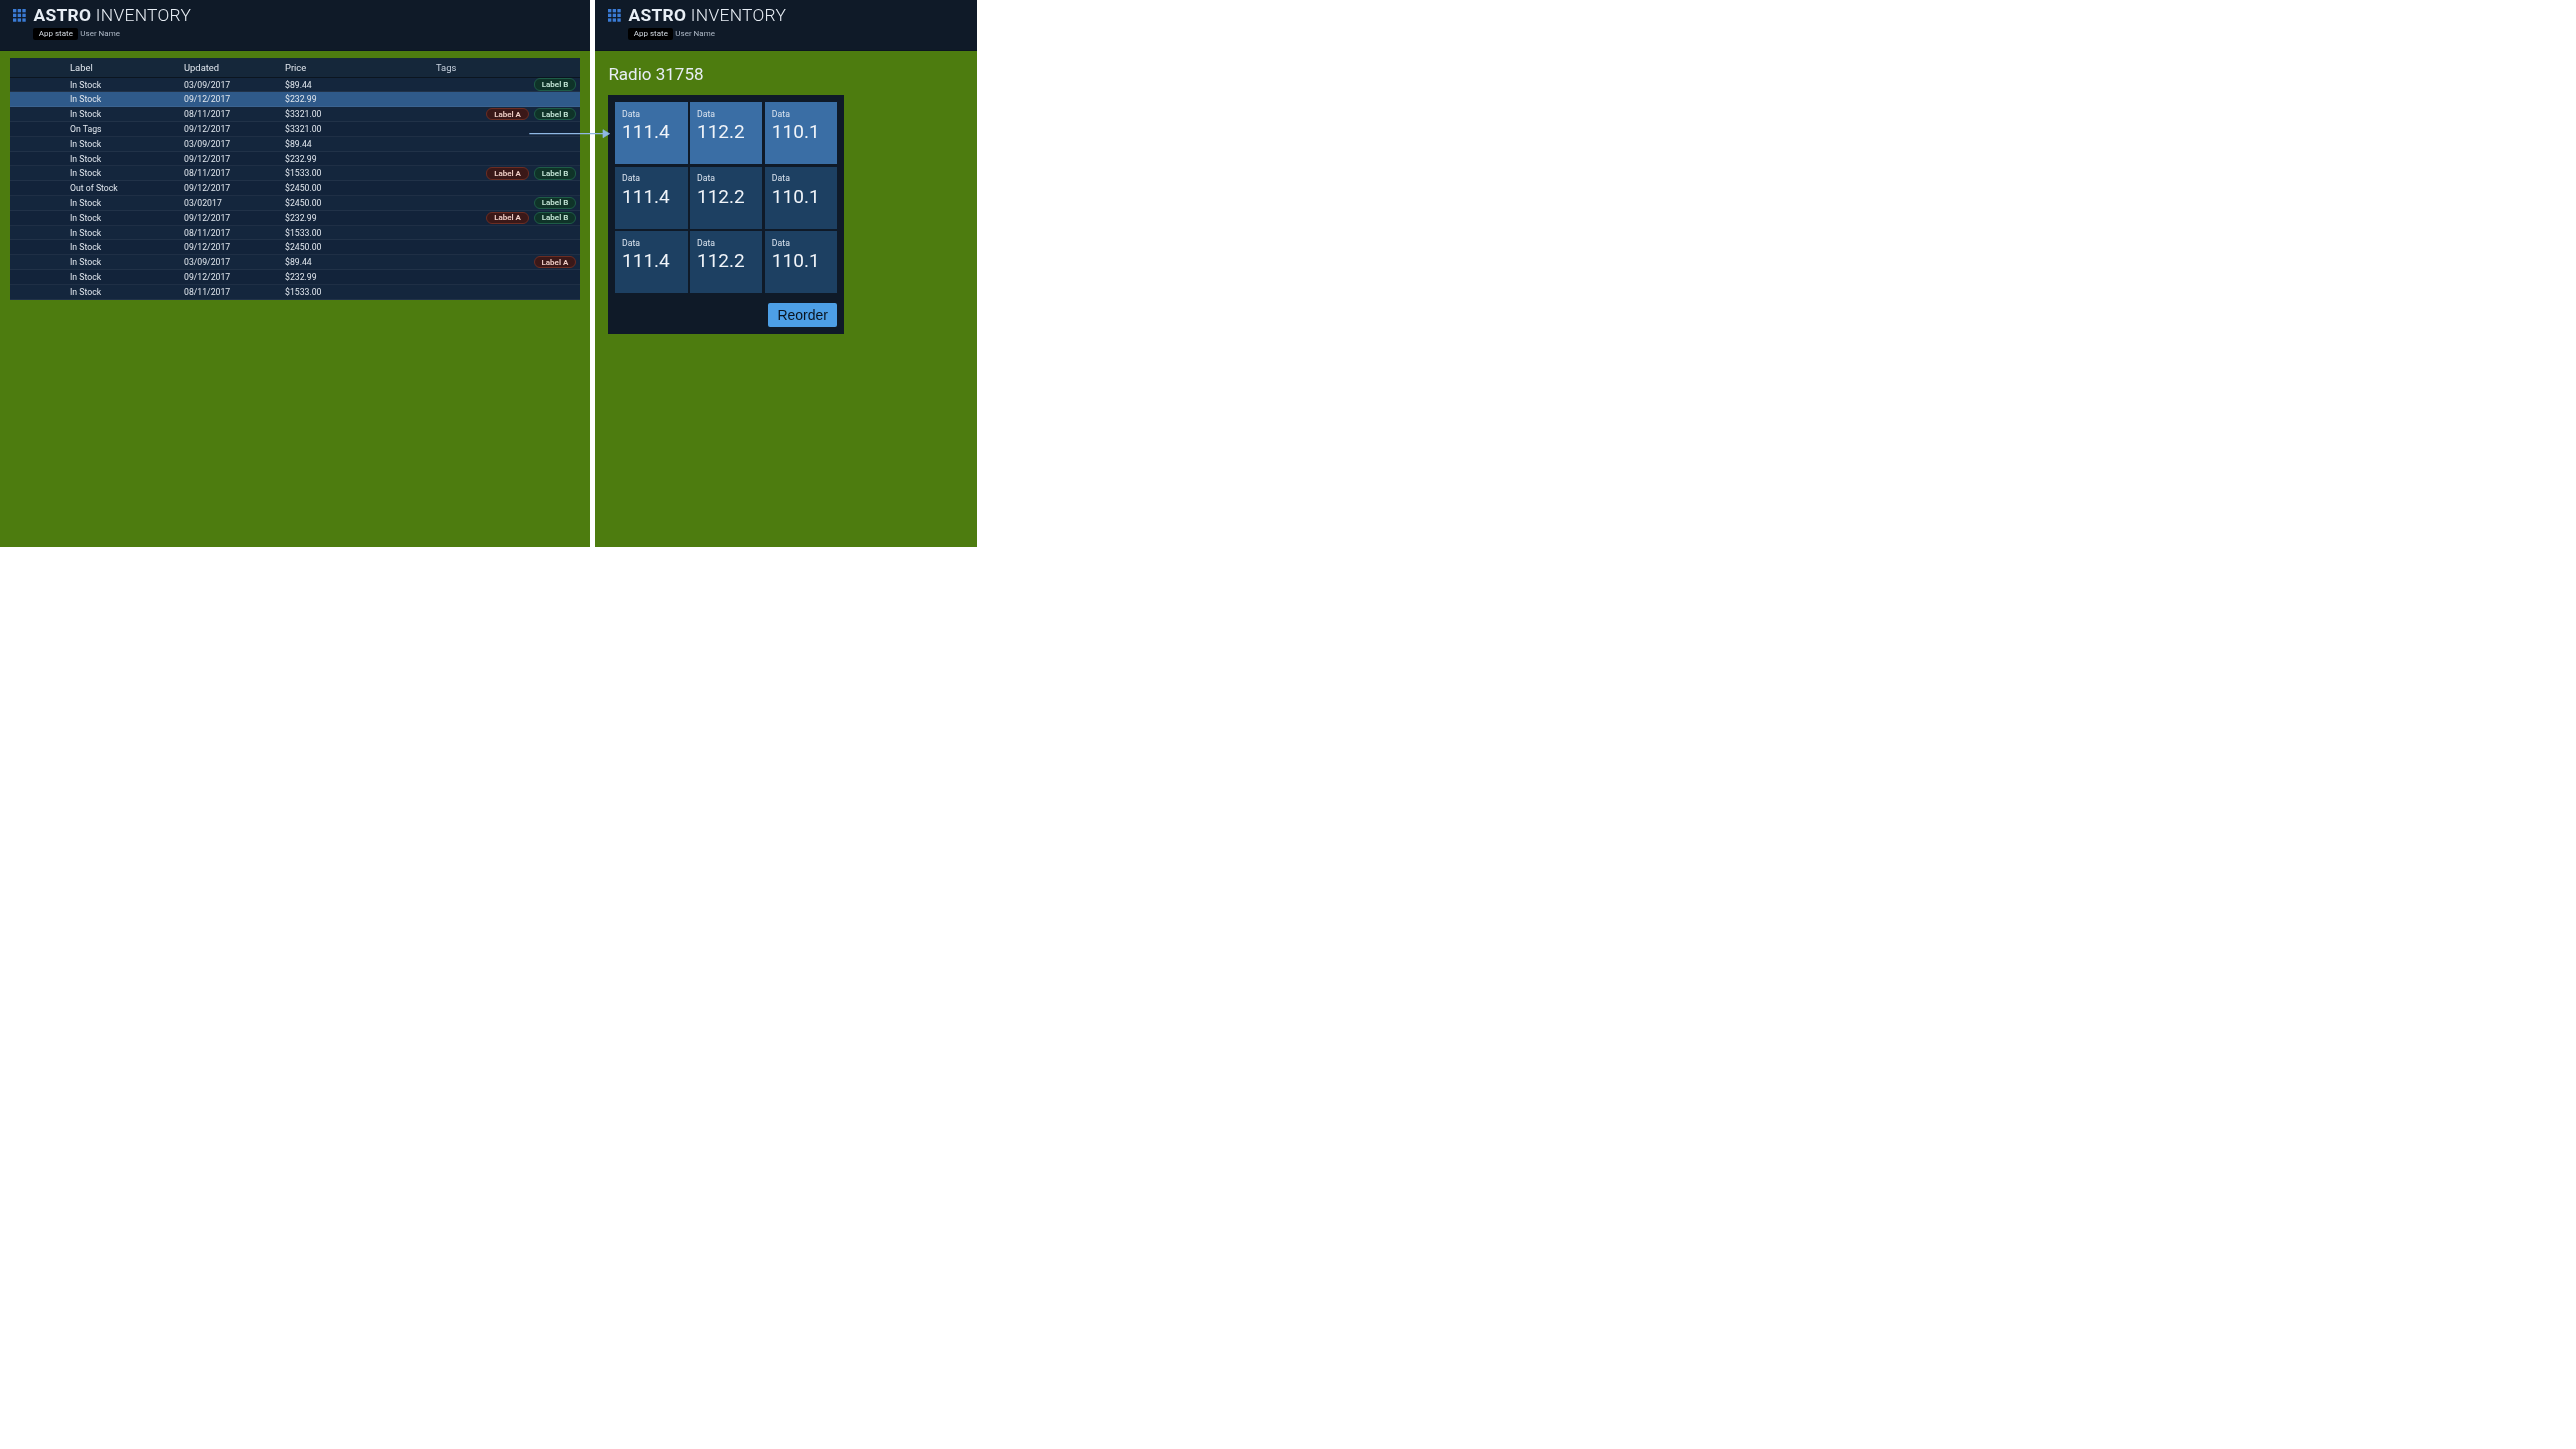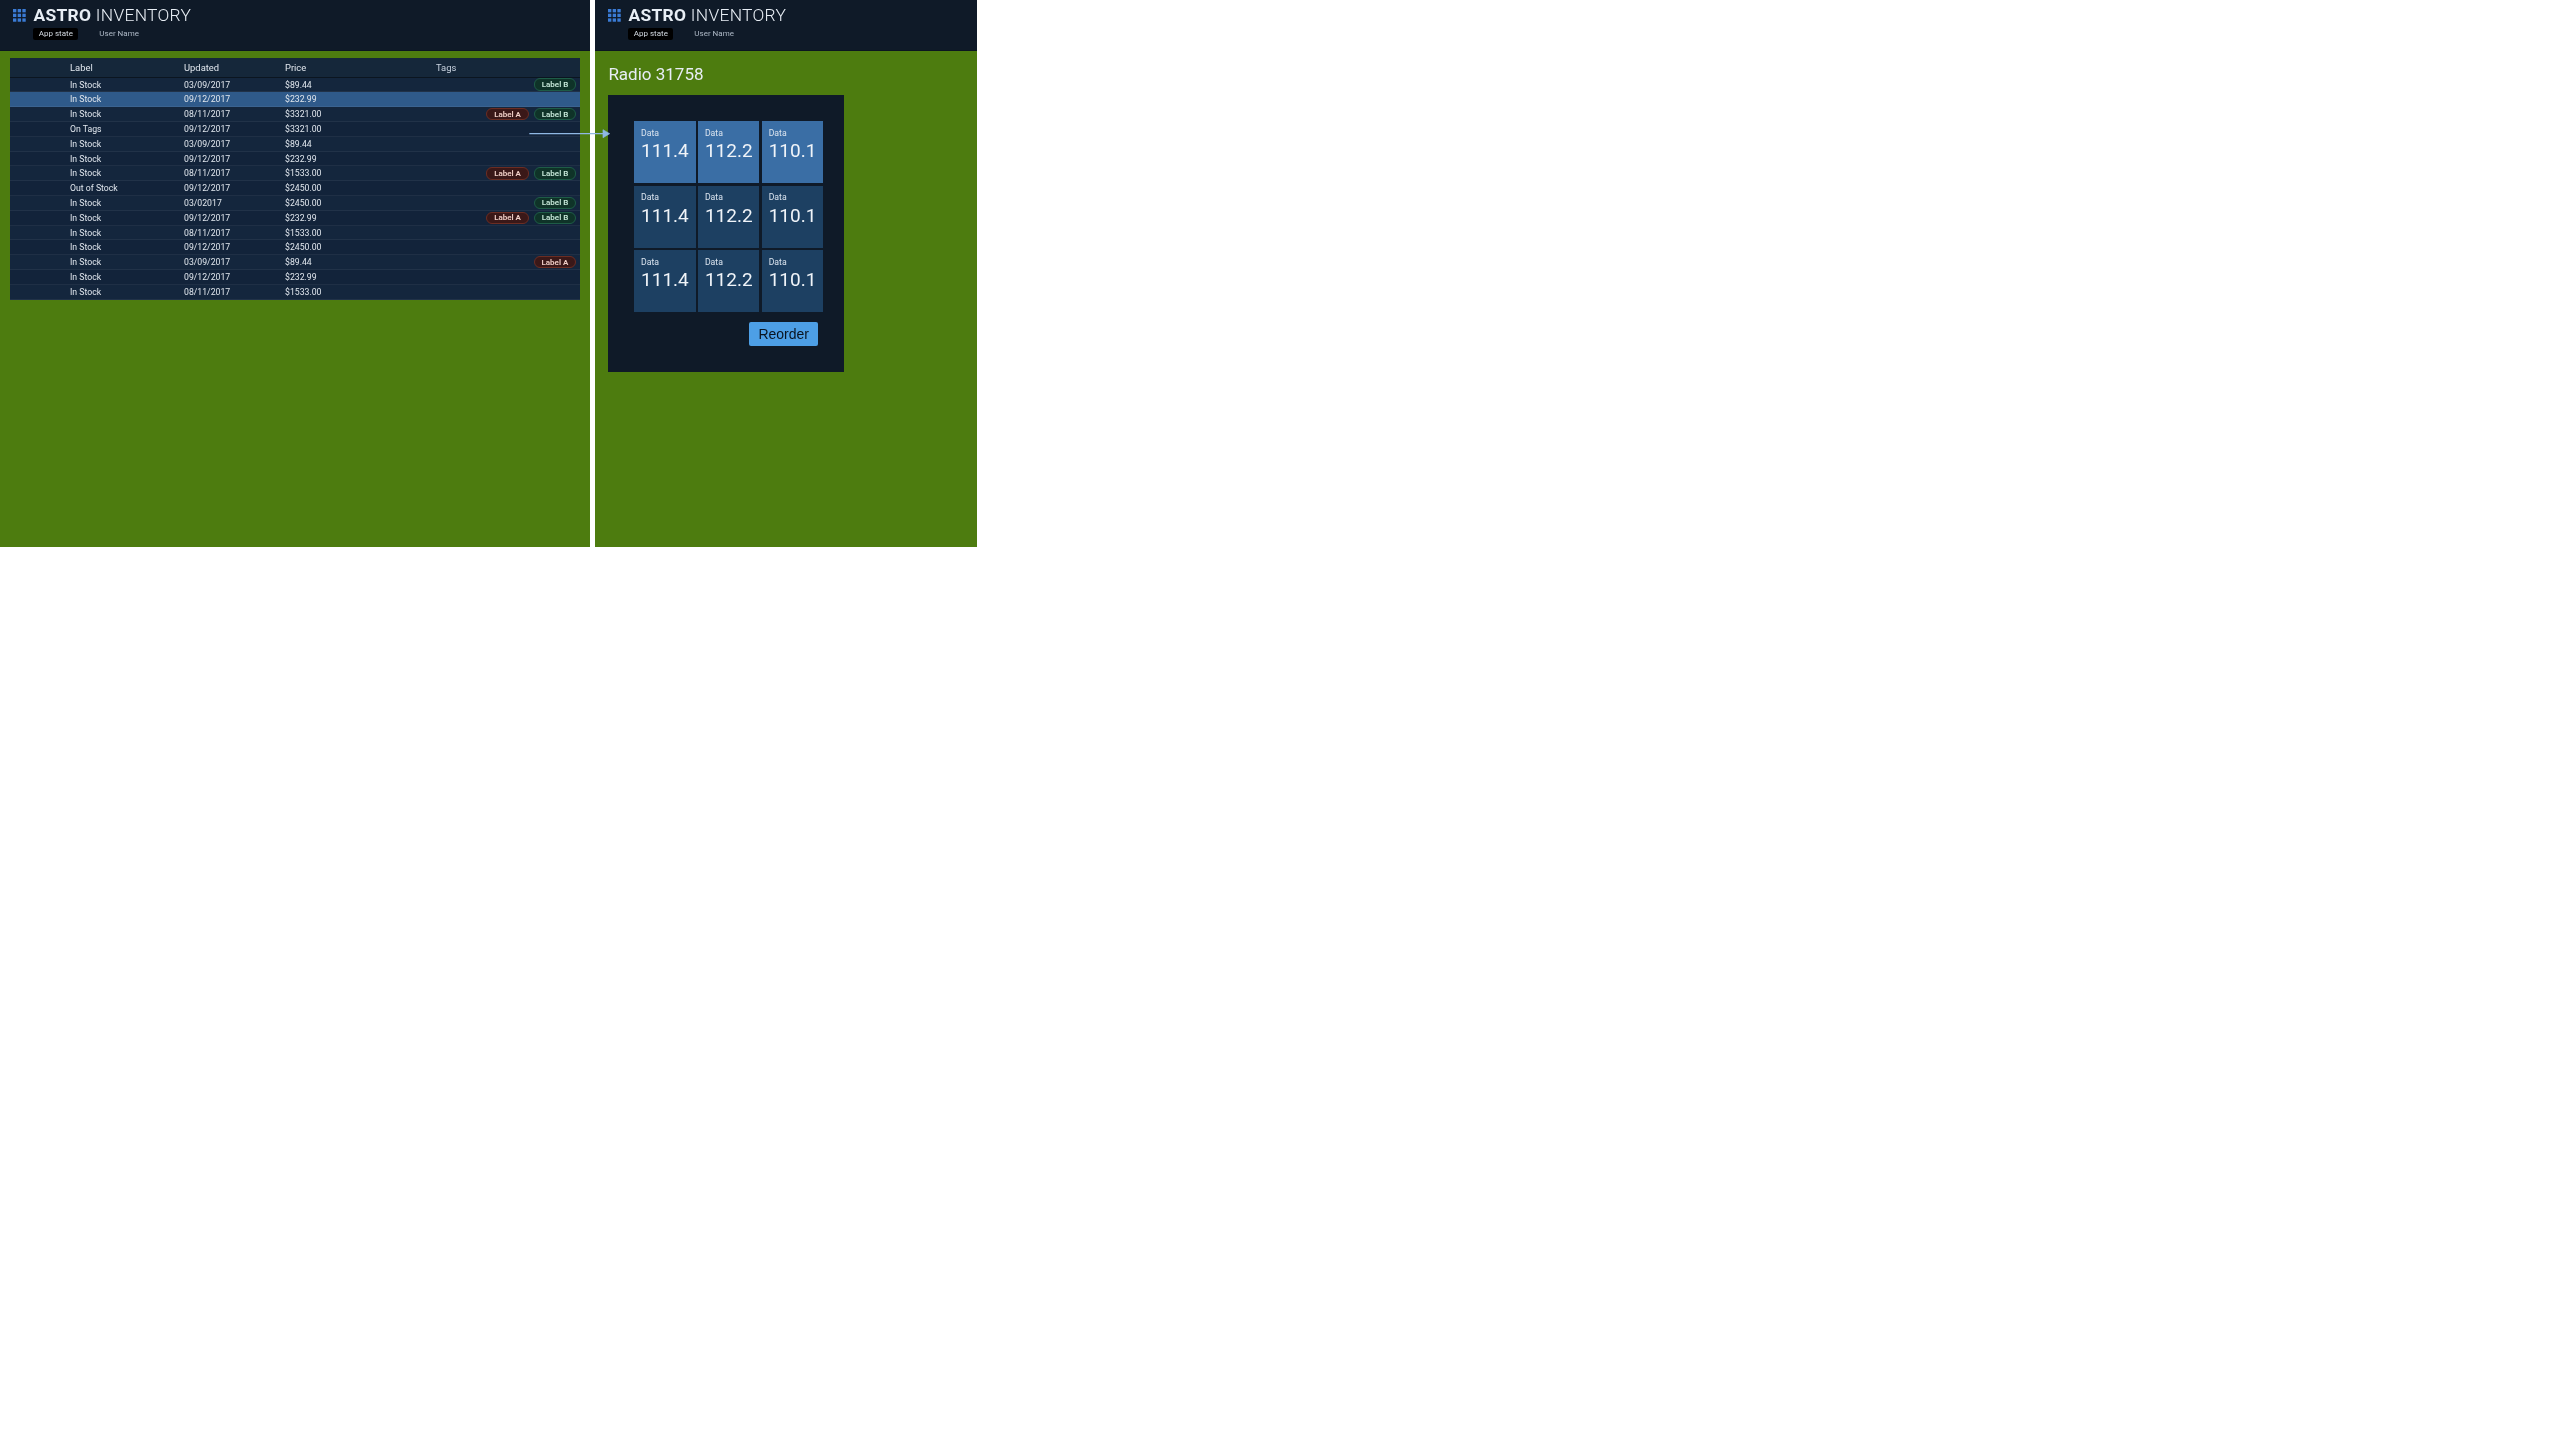--- a/index.html
+++ b/index.html
@@ -41,21 +41,21 @@
     .app-title {
       font-size: 17.4px;
       font-weight: 300;
       letter-spacing: 0.3px;
       color: #e8eef5;
     }
     .app-title strong { font-weight: 700; }
     .header-sub {
       display: flex;
       align-items: center;
-      gap: 21px;
+      gap: 2px;
       margin-top: 2.7px;
       margin-left: 20px;
       font-size: 8px;
     }
     .app-state-badge {
       background: #000;
       color: #d4dbe3;
       border-radius: 2px;
       padding: 1.3px 5.4px;
       font-size: 8px;
@@ -119,21 +119,21 @@
       padding: 13.4px 0 0 13.4px;
     }
     .detail-title {
       font-size: 17px;
       color: #e8eef5;
       font-weight: 400;
       margin-bottom: 10.7px;
     }
     .detail-card {
       background: #0f1a28;
-      padding: 26px;
+      padding: 7px;
       width: 236px;
     }
     .card-grid {
       display: grid;
       grid-template-columns: repeat(3, 1fr);
       gap: 2.7px;
     }
     .tile {
       height: 62px;
       padding: 6.7px 6.7px 0 6.7px;

